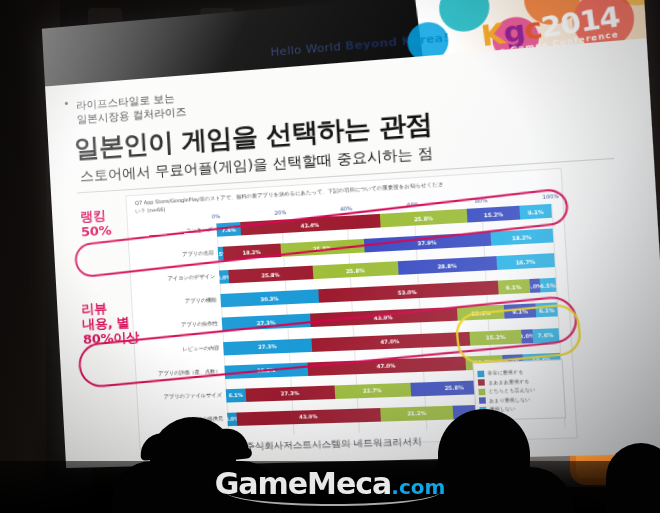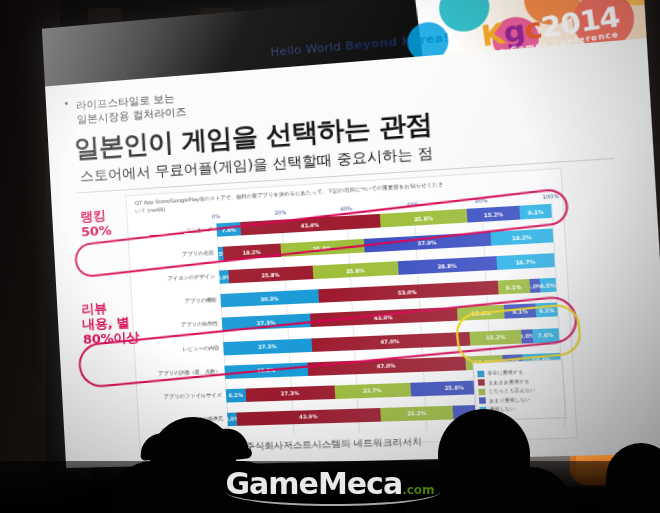--- a/index.html
+++ b/index.html
@@ -127,21 +127,21 @@
   .head2{left:438px;bottom:0;width:92px;height:104px;border-radius:48px 48px 0 0;}
   .body2{left:404px;bottom:0;width:170px;height:46px;border-radius:44px 44px 0 0;}
   .head3{left:606px;bottom:0;width:70px;height:70px;border-radius:36px 36px 0 0;}
   .bottombar{position:absolute;left:0;bottom:0;width:100%;height:52px;
     background:linear-gradient(180deg,rgba(0,0,0,.55),rgba(0,0,0,.95));}
 
   
   .wm{position:absolute;left:0;bottom:12px;width:100%;text-align:center;
     font-size:30px;font-weight:800;letter-spacing:-1px;
     color:#e8e8e8;text-shadow:0 1px 2px rgba(0,0,0,.9);}
-  .wm .dotcom{font-size:12px;color:#4d7c0f;letter-spacing:0;}
+  .wm .dotcom{font-size:20px;color:#0ea5e9;letter-spacing:0;}
   .wm .swoosh{position:absolute;left:50%;top:12px;width:214px;height:26px;margin-left:-104px;
     border-bottom:2.5px solid rgba(225,225,225,.75);border-radius:0 0 60% 60%;}
 </style>
 </head>
 <body>
 
 <div class="stage">
 
   <div class="room-left">
     <div class="room-left-panel"></div>

